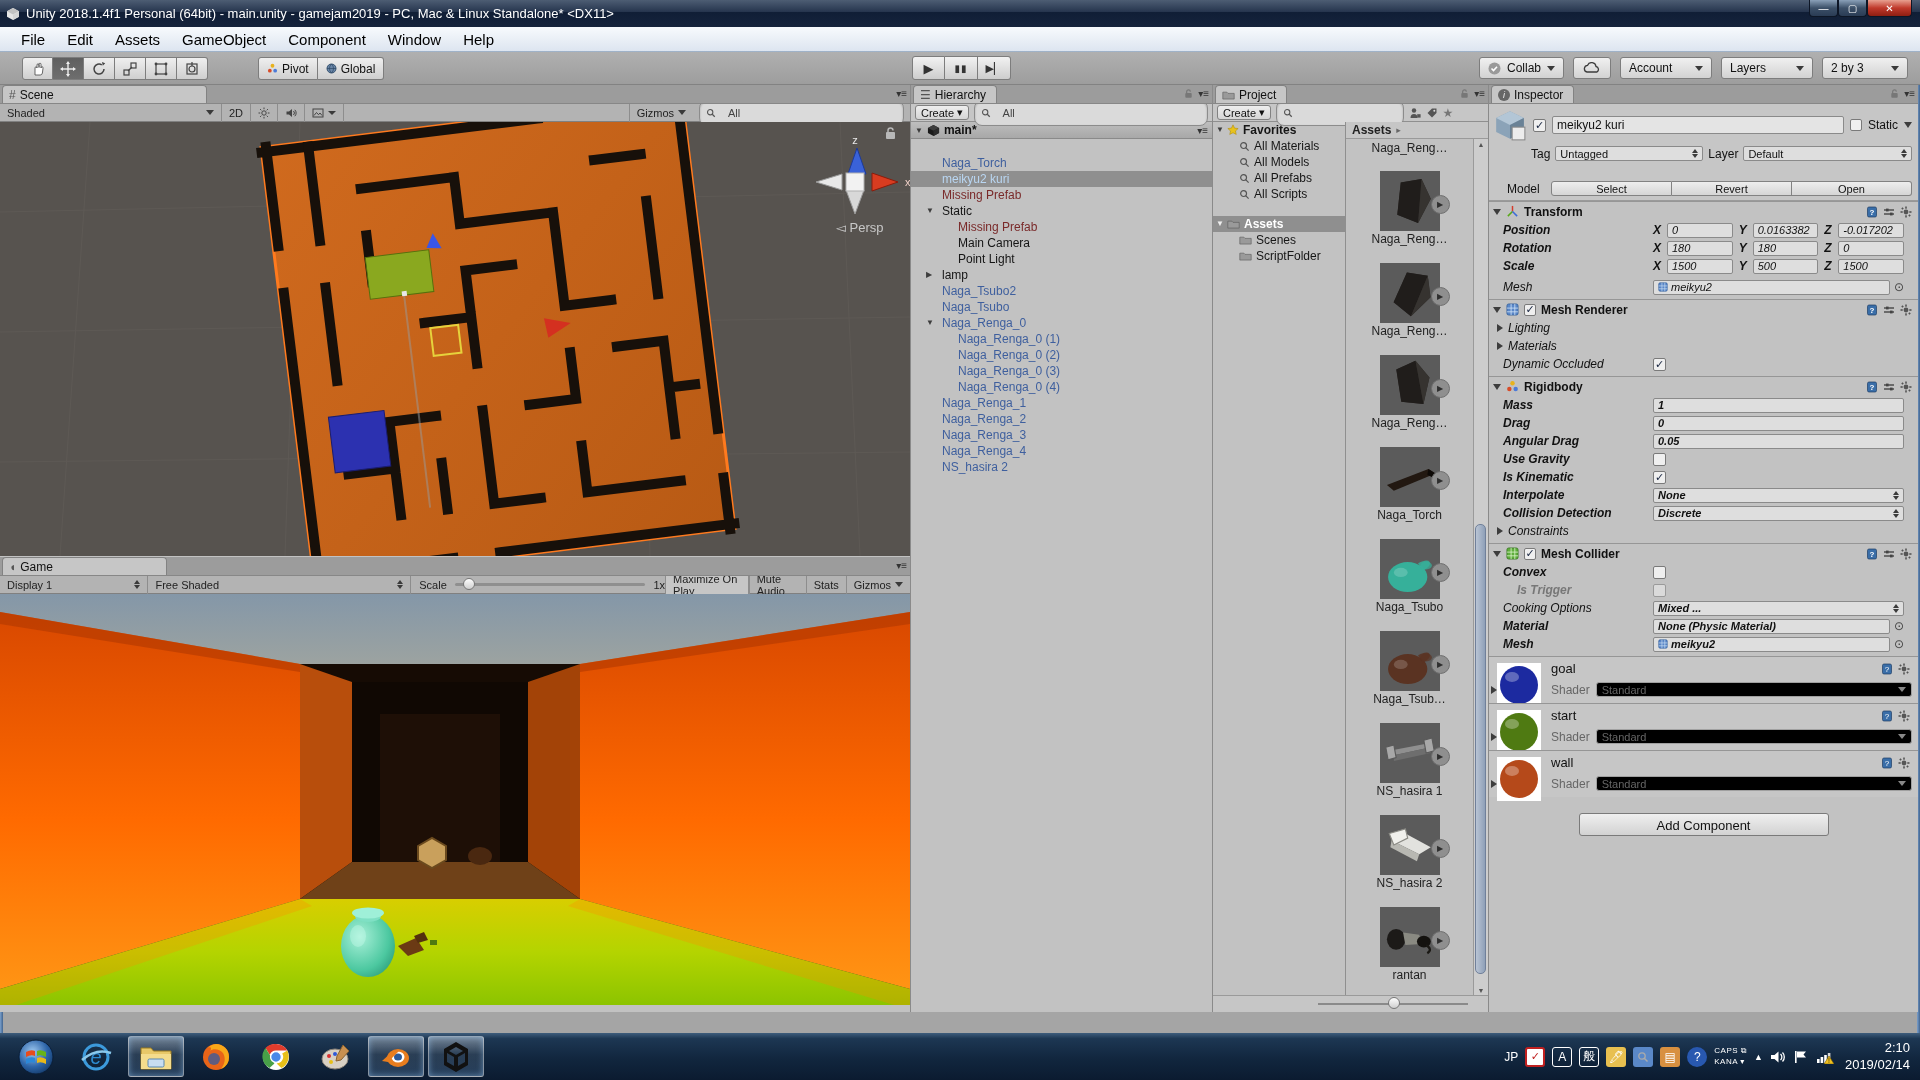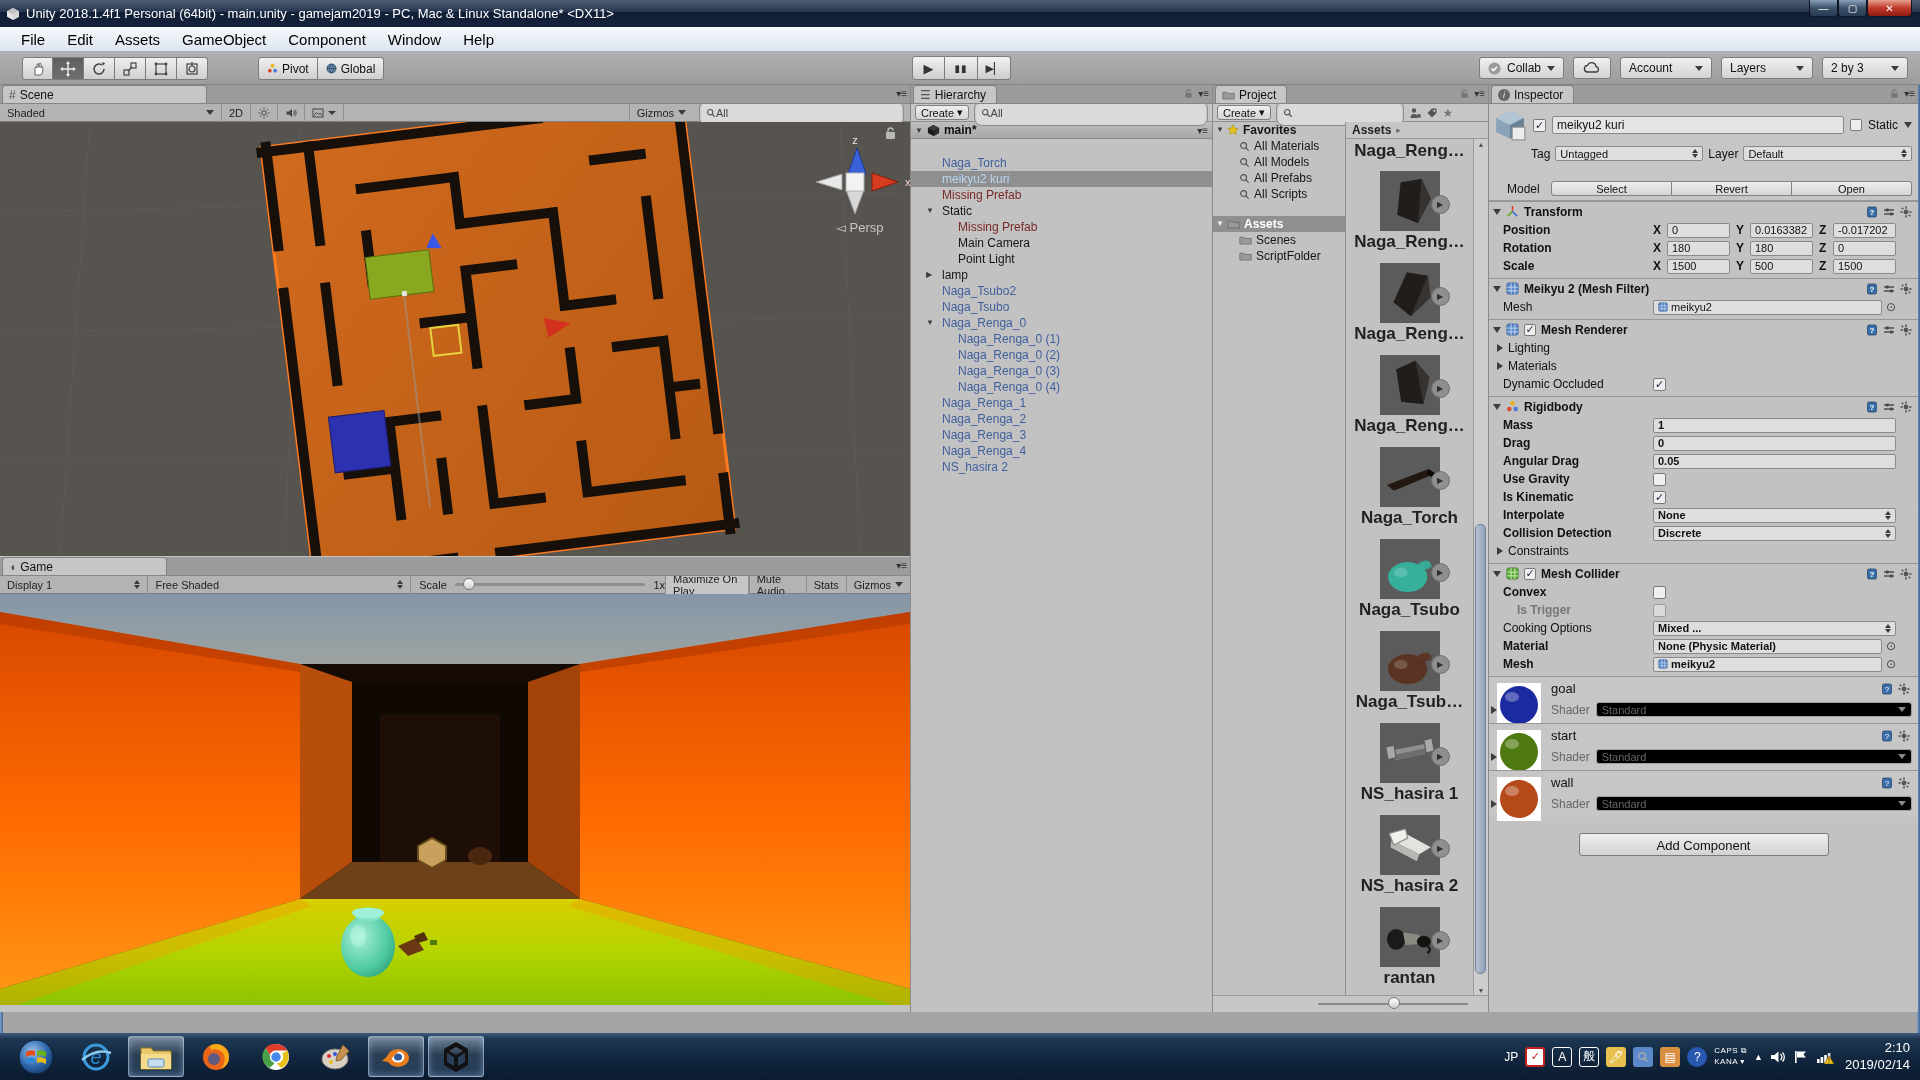--- a/index.html
+++ b/index.html
@@ -33,21 +33,21 @@
   #rightctrls{position:absolute;right:12px;top:5px;display:flex;gap:9px;align-items:center;}
   .rbtn{height:22px;background:linear-gradient(#f0f0f0,#d2d2d2);border:1px solid #7d7d7d;border-radius:3px;display:flex;align-items:center;font-size:12px;color:#111;padding:0 8px;gap:6px;}
   .dar{width:0;height:0;border-left:4px solid transparent;border-right:4px solid transparent;border-top:5px solid #3a3a3a;}
   
   .panel{background:#c2c2c2;border-left:1px solid #8a8a8a;}
   .tabbar{height:19px;background:#9c9c9c;border-bottom:1px solid #878787;position:relative;display:flex;align-items:flex-end;}
   .tab{height:18px;margin:1px 0 0 2px;background:#c6c6c6;border:1px solid #828282;border-bottom:none;border-radius:4px 4px 0 0;display:flex;align-items:center;font-size:12px;color:#111;padding:0 10px 0 6px;gap:4px;}
   .tbright{position:absolute;right:3px;top:3px;display:flex;align-items:center;gap:4px;color:#333;font-size:10px;}
   .panelbar{height:18px;background:#c6c6c6;border-bottom:1px solid #8f8f8f;display:flex;align-items:center;padding:0 4px;gap:5px;}
   .sbtn{background:linear-gradient(#eee,#d5d5d5);border:1px solid #828282;border-radius:3px;font-size:11px;height:15px;display:inline-flex;align-items:center;padding:0 5px;gap:3px;color:#111;}
-  .pill{background:#dadada;border:1px solid #8c8c8c;border-radius:8px;height:26px;flex:1;display:flex;align-items:center;font-size:11px;color:#444;padding:0 6px;gap:0;box-shadow:inset 0 1px 2px rgba(0,0,0,.25);}
+  .pill{background:#dadada;border:1px solid #8c8c8c;border-radius:8px;height:26px;flex:1;display:flex;align-items:center;font-size:11px;color:#444;padding:0 6px;gap:12px;box-shadow:inset 0 1px 2px rgba(0,0,0,.25);}
   .ud{display:inline-flex;flex-direction:column;gap:1px;margin-left:auto;}
   .ud i{width:0;height:0;border-left:3px solid transparent;border-right:3px solid transparent;display:block;}
   .ud i.u{border-bottom:4px solid #3a3a3a;} .ud i.d{border-top:4px solid #3a3a3a;}
   
   #sceneview{left:0;top:85px;width:910px;height:472px;background:#c2c2c2;}
   .viewbar{height:18px;background:#b3b3b3;border-bottom:1px solid #808080;display:flex;align-items:center;font-size:11px;color:#222;}
   .vbtn{height:18px;border-right:1px solid #8d8d8d;display:flex;align-items:center;padding:0 7px;gap:4px;}
   #scenecontent{position:relative;width:910px;height:434px;background:#57534f;overflow:hidden;}
   #gameview{left:0;top:557px;width:910px;height:455px;background:#c2c2c2;}
   #gamecontent{position:relative;width:910px;height:411px;background:#333;overflow:hidden;}
@@ -67,31 +67,31 @@
   #ptree{position:absolute;left:0;top:37px;width:133px;bottom:17px;border-right:1px solid #8f8f8f;font-size:12px;}
   .prow{height:16px;display:flex;align-items:center;gap:4px;padding-left:16px;position:relative;color:#161616;white-space:nowrap;overflow:hidden;}
   .prow .arr{position:absolute;left:3px;top:3px;font-size:8px;color:#3d3d3d;}
   .prow.selrow{background:#8f8f8f;color:#fff;font-weight:bold;}
   #passets{position:absolute;left:133px;top:37px;right:0;bottom:17px;}
   .crumb{height:17px;background:#c6c6c6;border-bottom:1px solid #9a9a9a;display:flex;align-items:center;font-size:12px;font-weight:bold;color:#222;padding:0 6px;gap:5px;}
   .alist{position:absolute;left:0;top:17px;right:15px;bottom:0;overflow:hidden;text-align:center;}
   .aitem{height:92px;padding-top:17px;position:relative;}
   .aitem.cut{height:15px;padding-top:1px;}
   .athumb{width:60px;height:60px;margin:0 auto;background:#5b5b5b;position:relative;}
-  .alabel{font-size:17px;color:#222;margin-top:1px;font-weight:bold;}
+  .alabel{font-size:12px;color:#222;margin-top:1px;}
   .abadge{position:absolute;right:-10px;top:24px;width:19px;height:19px;border-radius:50%;background:#8f8f8f;border:1px solid #6f6f6f;color:#2e2e2e;font-size:8px;display:flex;align-items:center;justify-content:center;}
   #pscroll{position:absolute;right:0;top:17px;width:15px;bottom:0;background:#cdcdcd;border-left:1px solid #9a9a9a;}
   #pthumbbar{position:absolute;left:1px;top:385px;width:11px;height:450px;background:linear-gradient(90deg,#b9c4d4,#8fa0b8);border:1px solid #70809a;border-radius:5px;}
   #pslider{position:absolute;left:0;bottom:0;right:0;height:17px;background:#c6c6c6;border-top:1px solid #9a9a9a;display:flex;align-items:center;justify-content:flex-end;padding-right:20px;}
   #pslider .track{width:150px;height:2px;background:#8a8a8a;position:relative;}
   #pslider .knob{top:-6px;left:70px;}
   
   #inspector{left:1488px;top:85px;width:430px;height:927px;font-size:12px;color:#111;}
   .ihead{padding:4px 6px 4px 4px;background:#c6c6c6;border-bottom:1px solid #9a9a9a;}
-  .irow{display:flex;align-items:center;height:18px;padding:0 22px 0 14px;}
+  .irow{display:flex;align-items:center;height:18px;padding:0 14px 0 14px;font-style:italic;}
   .ilabel{width:150px;flex:none;}
   .b{font-weight:bold;}
   .ifield{flex:1;background:#dedede;border:1px solid #8a8a8a;border-radius:2px;height:15px;font-size:11px;padding:0 4px;display:flex;align-items:center;gap:3px;overflow:hidden;white-space:nowrap;}
   .chead{display:flex;align-items:center;height:20px;border-top:1px solid #969696;background:#c2c2c2;font-weight:bold;gap:5px;padding:0 6px 0 4px;}
   .chead .hicons{margin-left:auto;display:flex;gap:5px;align-items:center;}
   .cb{width:13px;height:13px;background:#efefef;border:1px solid #7a7a7a;border-radius:2px;display:flex;align-items:center;justify-content:center;font-size:11px;color:#16233f;font-weight:bold;line-height:1;}
   .matblock{border-top:1px solid #969696;background:#c6c6c6;padding:4px 6px 6px 6px;position:relative;}
   .matthumb{position:absolute;left:8px;top:6px;width:44px;height:44px;background:#fff;}
   .matname{margin-left:56px;font-size:13px;}
   .matshader{margin-left:56px;display:flex;align-items:center;gap:6px;margin-top:6px;color:#666;}
@@ -973,38 +973,20 @@
       <span style="width:14px;margin-left:6px" class="b">Y</span>
         <div class="ifield">
           <span>500</span>
         </div>
       <span style="width:14px;margin-left:6px" class="b">Z</span>
         <div class="ifield">
           <span>1500</span>
         </div>
     </div>
 
-    <div class="chead">
-      <span class="tri-d"></span>
-      <svg width="13" height="13">
-          <use href="#i-meshgrid"></use>
-        </svg>
-      <span>Meikyu 2 (Mesh Filter)</span>
-      <span class="hicons">
-          <svg width="12" height="12">
-            <use href="#i-book"></use>
-          </svg>
-          <svg width="12" height="12">
-            <use href="#i-preset"></use>
-          </svg>
-          <svg width="12" height="12">
-            <use href="#i-gear"></use>
-          </svg>
-        </span>
-    </div>
     <div class="irow" style="margin-bottom:3px">
       <span class="ilabel">Mesh</span>
       <div class="ifield">
           <svg width="10" height="10">
             <use href="#i-meshgrid"></use>
           </svg>
           <span>meikyu2</span>
         </div>
       <span style="margin-left:4px;color:#444">⊙</span>
     </div>

